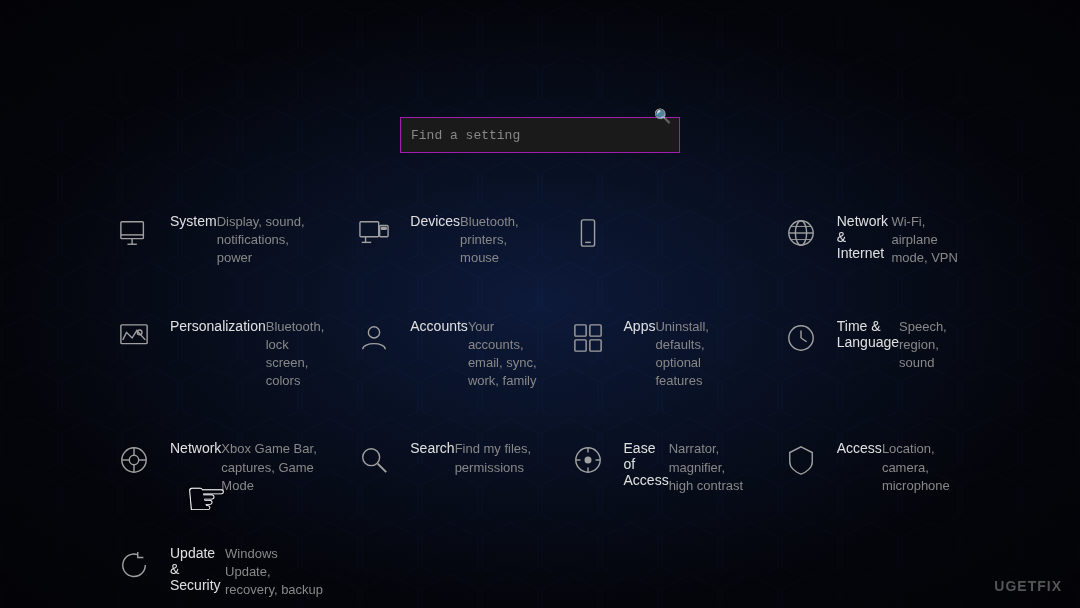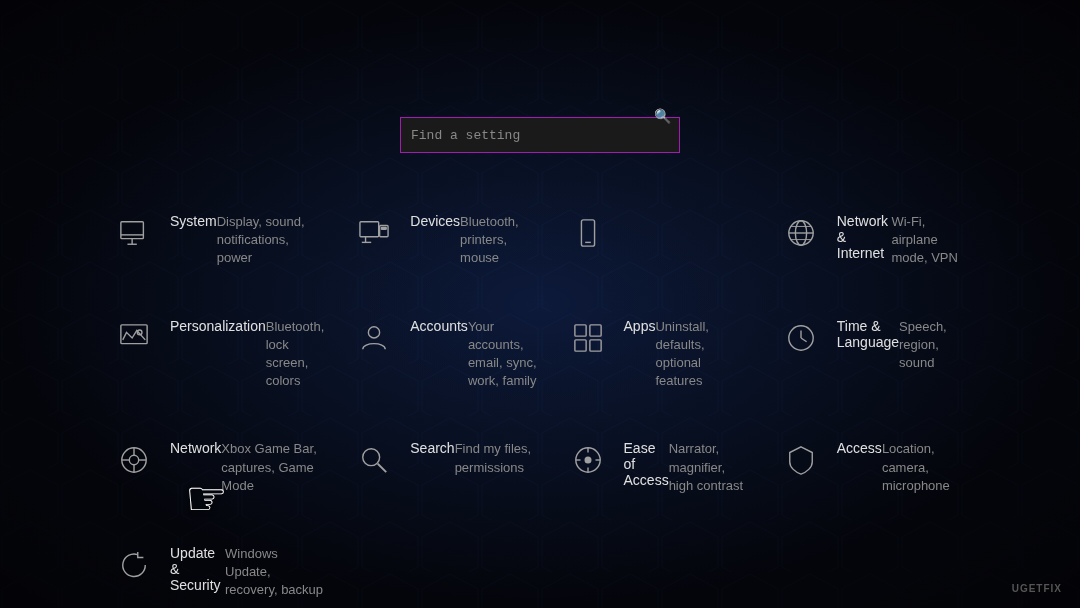--- a/index.html
+++ b/index.html
@@ -140,21 +140,21 @@
       color: #888;
       line-height: 1.4;
     }
 
     
     .watermark {
       position: absolute;
       bottom: 14px;
       right: 18px;
       color: #555;
-      font-size: 10px;
+      font-size: 14px;
       font-weight: 600;
       letter-spacing: 1px;
       z-index: 2;
     }
 
     
     .cursor {
       position: absolute;
       left: 185px;
       top: 470px;

